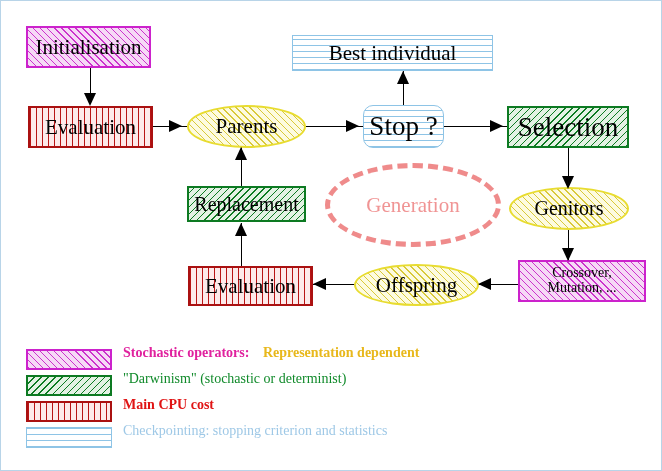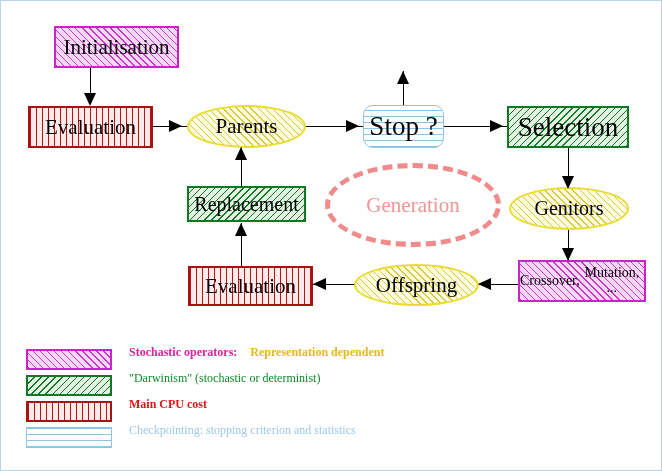--- a/index.html
+++ b/index.html
@@ -112,25 +112,25 @@
 
   
   .legend-swatch {
     position: absolute;
     width: 86px;
     height: 21px;
     box-sizing: border-box;
   }
   .legend-text {
     position: absolute;
-    left: 128px;
+    left: 122px;
     white-space: nowrap;
     font-family: "Liberation Serif", "DejaVu Serif", serif;
     font-weight: bold;
-    font-size: 12px;
+    font-size: 14px;
   }
   .legend-text.plain { font-weight: normal; }
   .lt-magenta { color: #e0219e; }
   .lt-gold    { color: #e8b81c; }
   .lt-green   { color: #108a2a; }
   .lt-red     { color: #e01414; }
   .lt-blue    { color: #9ec8e6; }
 </style>
 </head>
 <body>
@@ -167,46 +167,49 @@
   <div class="line-v" style="left:240px; top:222px; height:44px;"></div>
   <div class="arrow arrow-u" style="left:234px; top:222px;"></div>
 
   <div class="line-v" style="left:240px; top:146px; height:40px;"></div>
   <div class="arrow arrow-u" style="left:234px; top:146px;"></div>
 
   <div class="gen-ellipse" style="left:324px; top:162px; width:176px; height:84px; font-size:21px;text-align:center;">
     <span class="lbl">Generation</span>
   </div>
 
-  <div class="node fill-magenta" style="left:25px; top:25px; width:125px; height:42px; font-size:21px;margin-left:28px;">
+  <div class="node fill-magenta" style="left:25px; top:25px; width:125px; height:42px; font-size:21px;">
     <span class="lbl">Initialisation</span>
   </div>
 
   <div class="node fill-red" style="left:27px; top:105px; width:125px; height:42px; font-size:21px;">
     <span class="lbl">Evaluation</span>
   </div>
 
   <div class="node fill-yellow ellipse" style="left:186px; top:104px; width:119px; height:43px; font-size:21px;">
     <span class="lbl">Parents</span>
   </div>
 
+  <div class="node fill-blue" style="left:291px; top:34px; width:201px; height:36px; font-size:21px;">
+    <span class="lbl">Best individual</span>
+  </div>
 
   <div class="node fill-blue rounded" style="left:362px; top:104px; width:81px; height:43px; font-size:27px;">
     <span class="lbl">Stop ?</span>
   </div>
 
   <div class="node fill-green" style="left:506px; top:105px; width:122px; height:42px; font-size:27px;">
     <span class="lbl">Selection</span>
   </div>
 
   <div class="node fill-yellow ellipse" style="left:508px; top:186px; width:120px; height:43px; font-size:20px;">
     <span class="lbl">Genitors</span>
   </div>
 
-  <div class="node fill-magenta" style="left:517px; top:259px; width:128px; height:42px; font-size:14px; flex-direction:row; justify-content:center;text-align:center;">
+  <div class="node fill-magenta" style="left:517px; top:259px; width:128px; height:42px; font-size:14px; flex-direction:column; justify-content:center;text-align:center;">
     <span class="lbl">Crossover,</span>
     <span class="lbl">Mutation, ...</span>
   </div>
 
   <div class="node fill-yellow ellipse" style="left:353px; top:263px; width:125px; height:42px; font-size:21px;">
     <span class="lbl">Offspring</span>
   </div>
 
   <div class="node fill-red" style="left:187px; top:265px; width:125px; height:40px; font-size:21px;">
     <span class="lbl">Evaluation</span>

